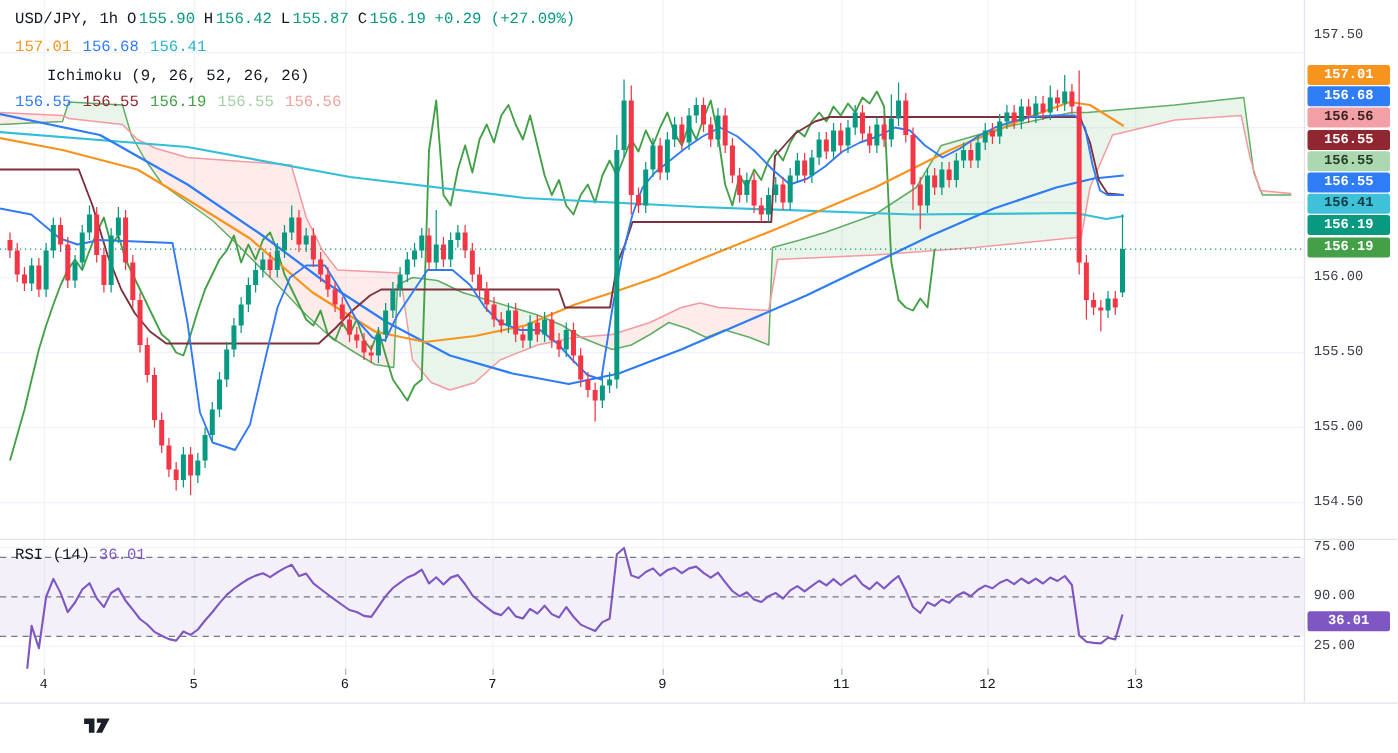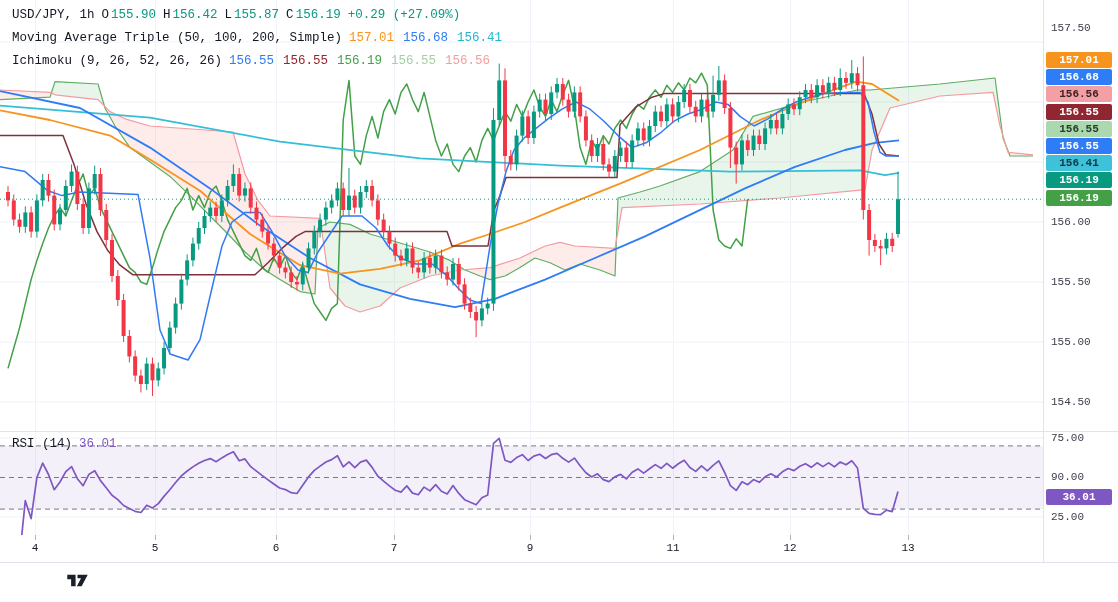--- a/index.html
+++ b/index.html
@@ -757,29 +757,28 @@
         <span class="v cval" style="color: rgb(8, 153, 129);">155.87</span>
       </span>
     <span class="pair">
         <span class="k">C</span>
         <span class="v cval" style="color: rgb(8, 153, 129);">156.19</span>
       </span>
     <span class="v cval" style="color: rgb(8, 153, 129);">+0.29 (+27.09%)</span>
   </div>
 
   <div class="legend" style="top:31px;">
-    <span>Moving Average Triple (50, 100, 200, Simple)</span>
     <span id="ma-values" style="display:flex;gap:9px;">
         <span style="color: rgb(247, 148, 30);">157.01</span>
         <span style="color: rgb(46, 124, 246);">156.68</span>
         <span style="color: rgb(39, 181, 206);">156.41</span>
       </span>
   </div>
 
-  <div class="legend" style="top:54px;">
+  <div class="legend" style="top:54px;flex-direction:column;">
     <span>Ichimoku (9, 26, 52, 26, 26)</span>
     <span id="ichi-values" style="display:flex;gap:9px;">
         <span style="color: rgb(46, 124, 246);">156.55</span>
         <span style="color: rgb(150, 36, 46);">156.55</span>
         <span style="color: rgb(67, 160, 71);">156.19</span>
         <span style="color: rgb(165, 207, 167);">156.55</span>
         <span style="color: rgb(242, 160, 158);">156.56</span>
       </span>
   </div>
 

